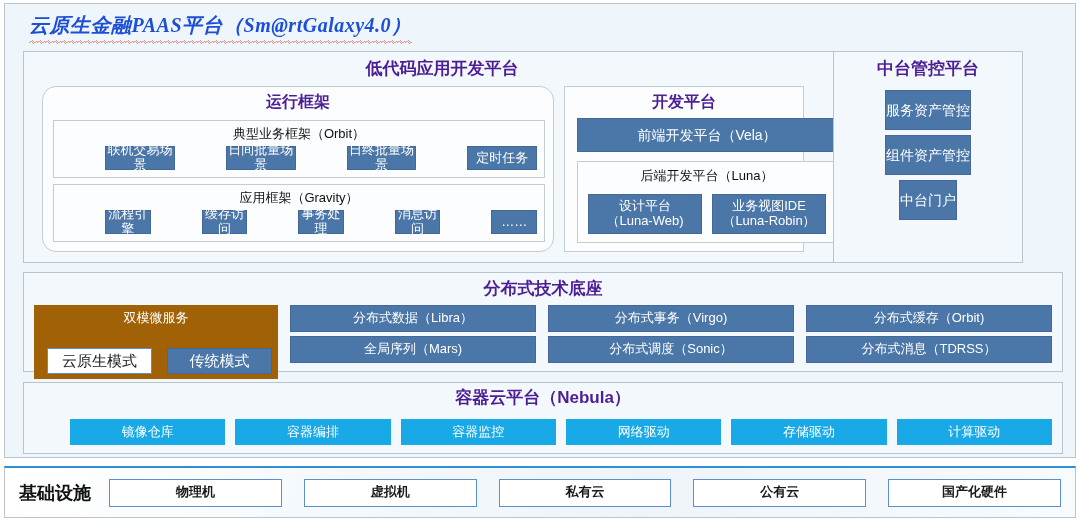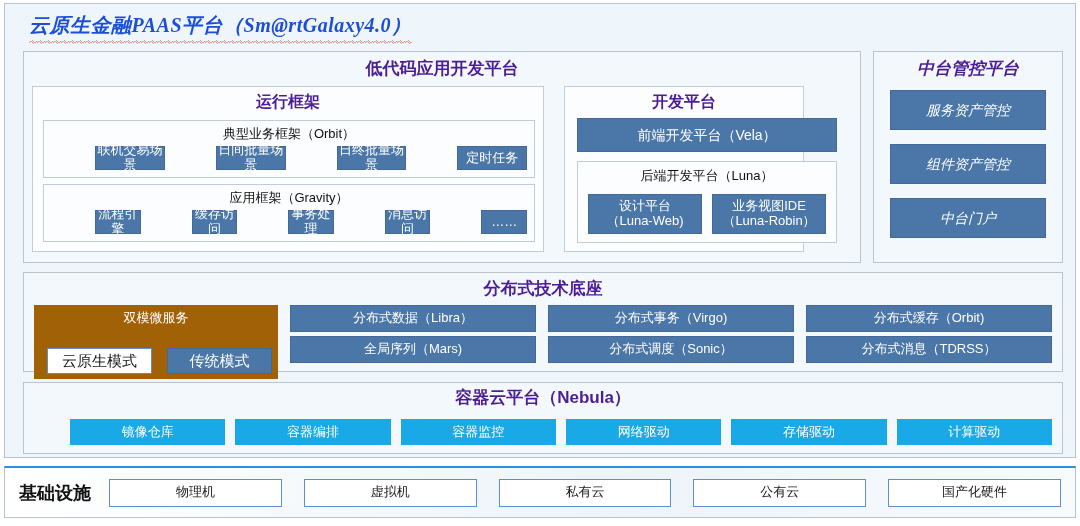--- a/index.html
+++ b/index.html
@@ -56,40 +56,40 @@
     font-size:13px;line-height:1.15;
     border:1px solid #44689a;
   }
   .chip.cyan{background:#19a9e6;border-color:#19a9e6;}
   .chip.outline{background:#ffffff;color:#1a1a1a;border:1px solid #5b8fd0;}
 
   
   .lowcode{position:absolute;left:18px;top:47px;width:838px;height:212px;}
   .lowcode > .hd{padding-top:8px;}
 
-  .runtime{position:absolute;left:8px;top:34px;width:512px;height:166px;}
+  .runtime{position:absolute;left:18px;top:34px;width:512px;height:166px;border-radius:14px;}
   .runtime > .hd{padding-top:6px;}
   .devp{position:absolute;left:540px;top:34px;width:240px;height:166px;}
   .devp > .hd{padding-top:6px;}
 
   .comet{position:absolute;left:10px;top:33px;width:492px;height:58px;}
   .gravity{position:absolute;left:10px;top:97px;width:492px;height:58px;}
   .subhd{text-align:center;font-size:13px;padding-top:4px;color:#111;}
   .chiprow{position:absolute;left:7px;right:7px;bottom:7px;display:flex;gap:7px;}
   .chiprow .chip{flex:1;height:24px;margin-left:44px;}
 
   .vela{position:absolute;left:12px;top:31px;width:260px;height:34px;font-size:14px;}
   .luna{position:absolute;left:12px;top:74px;width:260px;height:82px;}
   .luna .subhd{padding-top:5px;}
   .lunarow{position:absolute;left:10px;right:10px;bottom:8px;display:flex;gap:10px;}
   .lunarow .chip{flex:1;height:40px;flex-direction:column;font-size:13px;}
 
-  .zhongtai{position:absolute;left:868px;top:47px;width:190px;height:212px;font-style:italic;}
+  .zhongtai{position:absolute;left:828px;top:47px;width:190px;height:212px;}
   .zhongtai > .hd{padding-top:8px;}
-  .zt-list{position:absolute;left:16px;right:16px;top:38px;display:flex;flex-direction:column;gap:14px;}
+  .zt-list{position:absolute;left:16px;right:16px;top:38px;display:flex;flex-direction:column;gap:5px;align-items:center;}
   .zt-list .chip{height:40px;font-size:14px;}
 
   
   .dist{position:absolute;left:18px;top:268px;width:1040px;height:100px;}
   .dist > .hd{padding-top:7px;}
   .dist-body{position:absolute;left:10px;right:10px;top:32px;display:flex;gap:12px;}
   .dualmode{width:244px;height:74px;background:#a16207;box-sizing:border-box;position:relative;}
   .dualmode .dm-hd{text-align:center;color:#ffffff;font-size:13px;padding-top:4px;}
   .dm-row{position:absolute;left:6px;right:6px;bottom:5px;display:flex;gap:8px;}
   .dm-row .chip{flex:1;height:26px;font-size:15px;margin-left:7px;}
@@ -104,21 +104,21 @@
 
   
   .infra{
     position:absolute;left:4px;top:466px;width:1072px;height:52px;
     box-sizing:border-box;
     border:1px solid #b9c4cc;border-top:2px solid #2f8fd6;
     background:linear-gradient(105deg,#ffffff 0%,#f4f8fb 35%,#eef4f9 60%,#f8fbfd 100%);
     display:flex;align-items:center;padding:0 14px;
   }
   .infra-label{font-size:18px;font-weight:bold;color:#111;margin-right:18px;white-space:nowrap;}
-  .infra-row{flex:1;display:flex;gap:22px;}
+  .infra-row{flex:1;display:flex;gap:22px;font-weight:bold;}
   .infra-row .chip{flex:1;height:28px;font-size:13px;}
 </style>
 </head>
 <body>
 
 <div class="page">
 
   <div class="main-panel">
 
     <div class="title">

